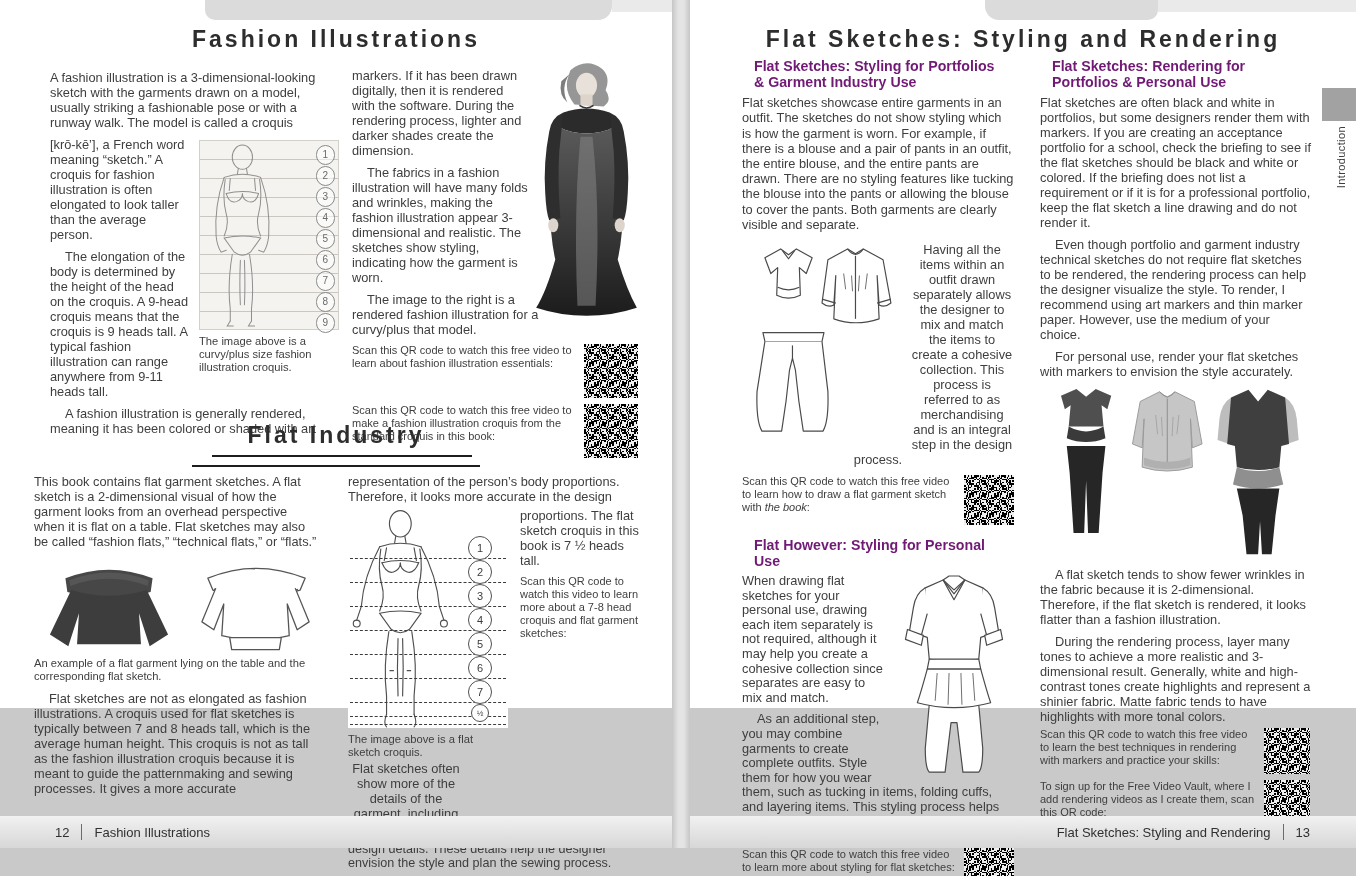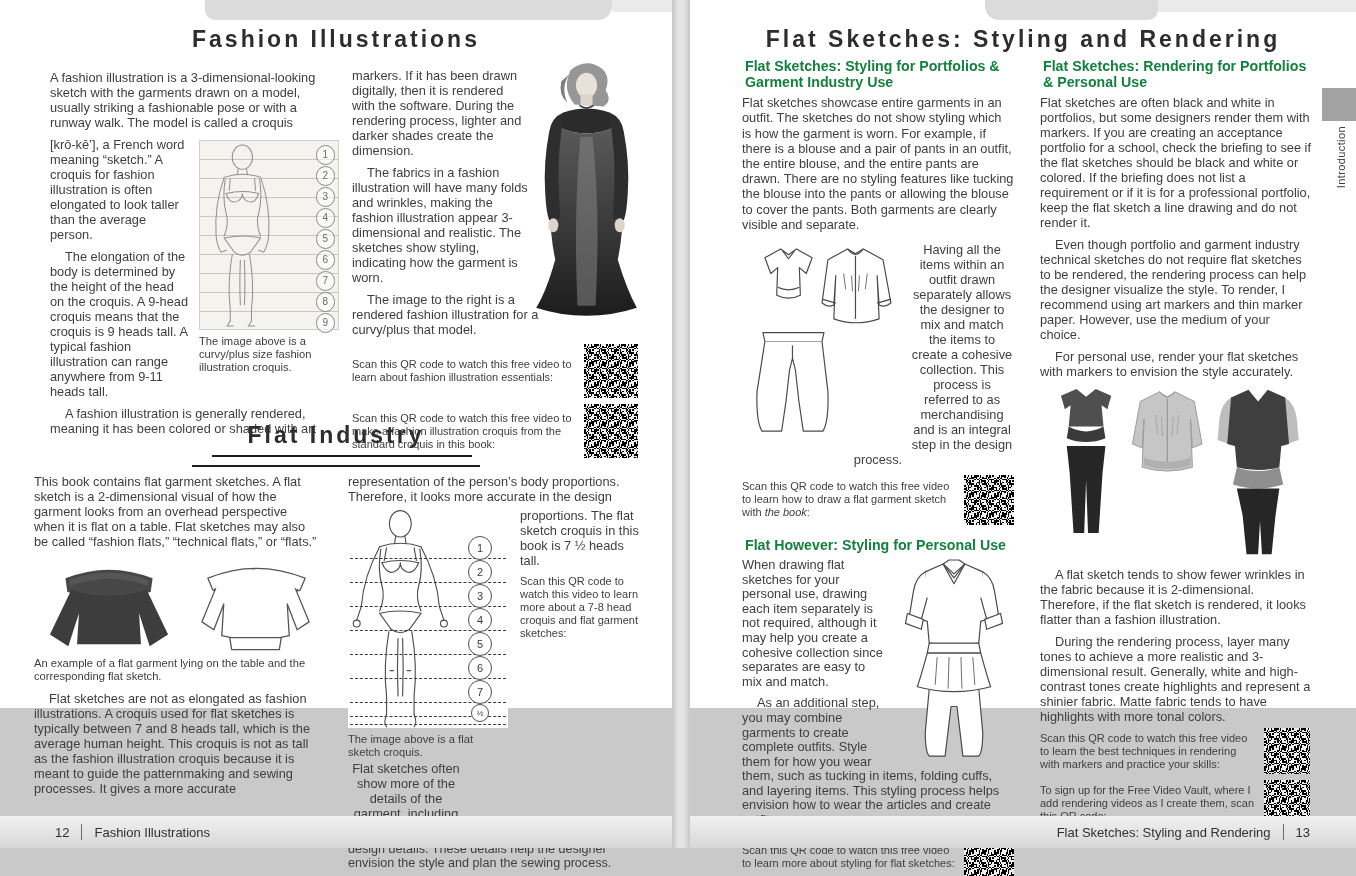--- a/index.html
+++ b/index.html
@@ -7,28 +7,28 @@
   .page{position:absolute;top:0;height:708px;background:#fff}
   .page.left{left:0;width:672px}
   .page.right{left:690px;width:666px}
   .gutter{position:absolute;left:672px;top:0;width:18px;height:848px;background:linear-gradient(90deg,#c6c6c6,#e4e4e4 35%,#e4e4e4 65%,#c6c6c6)}
   .tabdeco{position:absolute;top:0;height:20px;background:#dbdbdb}
   .lightstrip{position:absolute;top:0;height:12px;background:#eaeaea}
   .title{margin:0;position:absolute;left:0;right:0;text-align:center;font-size:23px;font-weight:bold;letter-spacing:3px;color:#2d2d2d;white-space:nowrap}
   .col{position:absolute;font-size:12.8px;line-height:15px}
   .col p{margin:0 0 7px}
   .ind{text-indent:15px}
-  h3{font-size:14.2px;line-height:1.13;margin:0 3px 5px;color:#15803d}
+  h3{font-size:14.2px;line-height:1.13;margin:0 12px 5px;color:#701a75}
   .cap{font-size:11.2px;line-height:13.2px;color:#3e3e3e}
   .sm{font-size:11px;line-height:13px}
   .qr{flex:none;background:conic-gradient(#111 25%,#fff 0 50%,#111 0 75%,#fff 0) 0 0/8px 8px,conic-gradient(#111 25%,#fff 0 50%,#111 0 75%,#fff 0) 0 0/5px 5px;background-blend-mode:difference}
   .qr.big{width:54px;height:54px}
   .qr.mid{width:50px;height:50px}
   .qr.smq{width:46px;height:46px}
-  .qrrow{display:flex;gap:6px;margin-top:6px;align-items:center}
+  .qrrow{display:flex;gap:6px;margin-top:6px;align-items:flex-start}
   .qrrow .txt{flex:1}
   figure{margin:0}
   figcaption{margin-top:5px}
   
   .fig-illcroquis{float:right;width:138px;margin:3px 0 6px 10px}
   .ill-art{position:relative;width:138px;height:188px;border:1px solid #d2d0ca;
     background:repeating-linear-gradient(#f4f3ef 0 18px,#c9c7c0 18px 19px)}
   .ill-art svg{position:absolute;left:0;top:2px}
   .scale-col{position:absolute;right:3px;top:4px;display:flex;flex-direction:column;gap:1.5px}
   .sc{border:1px solid #8a8a8a;border-radius:50%;display:flex;align-items:center;justify-content:center;color:#6a6a6a;background:rgba(255,255,255,.55)}

